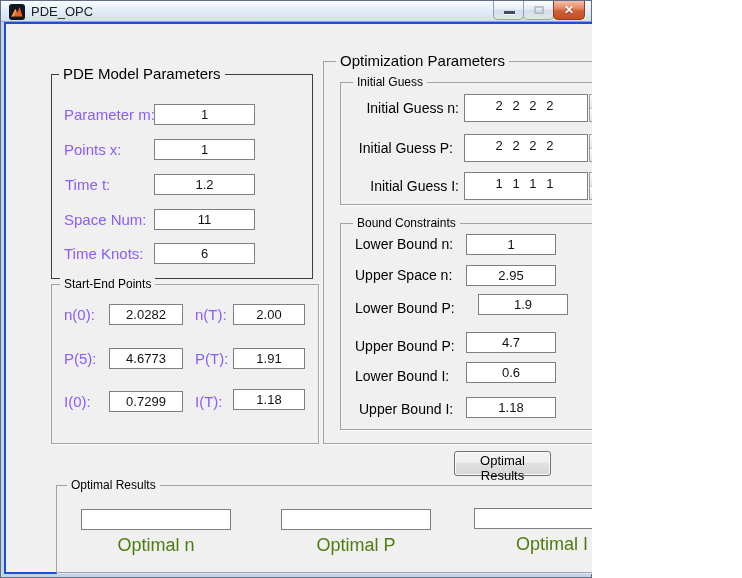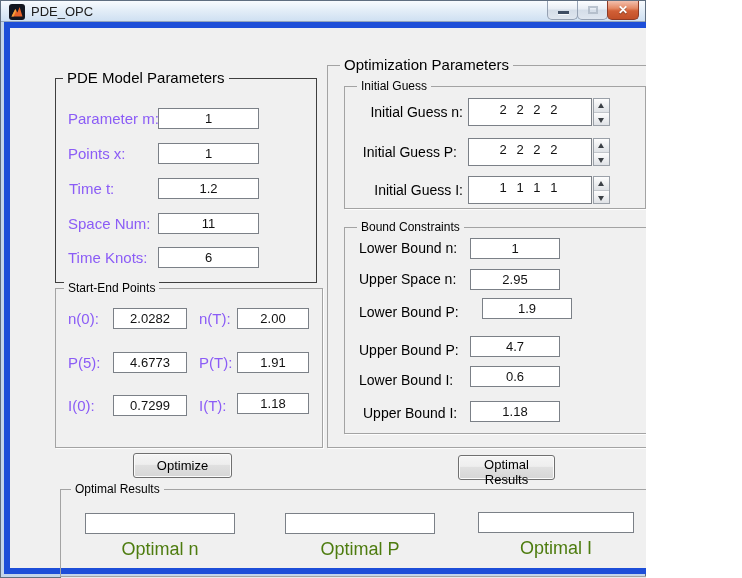--- a/index.html
+++ b/index.html
@@ -1,18 +1,18 @@
 <!DOCTYPE html>
 <html><head>
 <meta charset="utf-8">
 <style>
   html,body{margin:0;padding:0;background:#ffffff;}
   *{box-sizing:border-box;}
   .window{
-    position:relative;width:646px;height:578px;
+    position:relative;width:592px;height:578px;
     background:#c3d5ea;
     box-shadow:inset 0 0 0 1px #5f6e80;
     font-family:"Liberation Sans", sans-serif;
     overflow:hidden;
   }
   
   .titlebar{
     position:absolute;left:1px;top:1px;right:1px;height:21px;
     background:linear-gradient(#f8fbfe,#e4eef8 45%,#cfe0f2);
     border-bottom:1px solid #93a5bc;
@@ -44,21 +44,21 @@
     border:2px solid #aab4c1;opacity:.75;
   }
   .glyph-close{
     position:absolute;left:0;top:0;width:100%;height:100%;
     color:#ffffff;font-size:12px;font-weight:bold;line-height:18px;
     text-align:center;text-shadow:0 1px 1px rgba(0,0,0,.4);
   }
   
   .client{
     position:absolute;left:4px;top:22px;width:734px;height:552px;
-    background:#f0f0f0;border:6px solid #1d4ed8;
+    background:#f0f0f0;border:2px solid #1d4ed8;
   }
   
   .panel{
     position:absolute;border:1px solid #a3a3a3;
     box-shadow:1px 1px 0 rgba(255,255,255,.85);
   }
   .panel.dark{border-color:#3f3f3f;box-shadow:none;}
   .panel-title{
     position:absolute;background:#f0f0f0;padding:0 4px;
     white-space:nowrap;color:#000;
@@ -248,21 +248,20 @@
           <span class="lbl14" style="left:14px;top:4px;">Lower Bound I:</span>
           <input class="ebox" style="left: 125px; width: 90px;" value="0.6">
         </div>
         <div class="row" style="top:173px;height:21px;">
           <span class="lbl14" style="left:18px;top:2px;">Upper Bound I:</span>
           <input class="ebox" style="left: 125px; width: 90px;" value="1.18">
         </div>
       </div>
     </div>
 
-    <button class="btn" style="left:123px;top:425px;width:99px;height:25px;">Optimize</button>
     <button class="btn" style="left:448px;top:427px;width:97px;height:25px;">Optimal Results</button>
 
     <div class="panel" style="left:50px;top:461px;width:660px;height:88px;">
       <span class="panel-title sm" style="left:10px;">Optimal Results</span>
 
       <input class="ebox" style="left: 24px; top: 23px; width: 150px;" value="">
       <span class="res-lbl" style="left:24px;top:49px;width:150px;">Optimal n</span>
 
       <input class="ebox" style="left: 224px; top: 23px; width: 150px;" value="">
       <span class="res-lbl" style="left:224px;top:49px;width:150px;">Optimal P</span>

